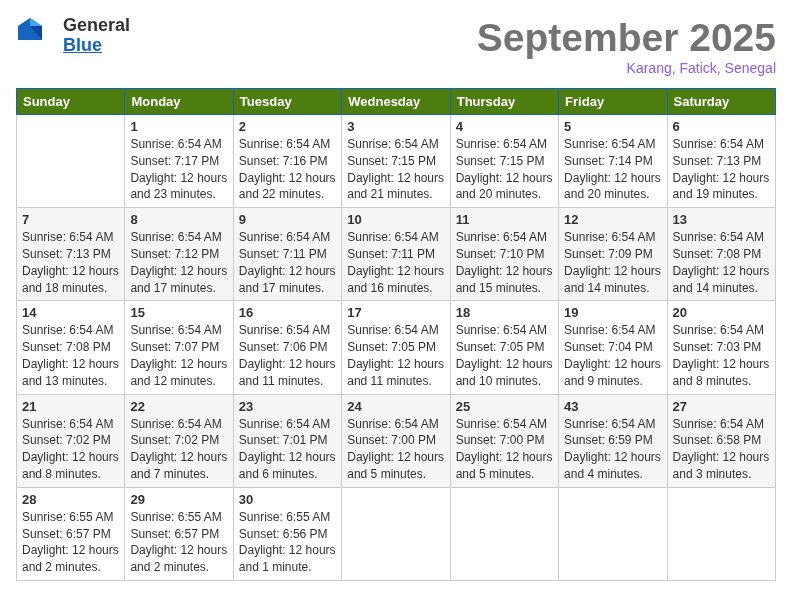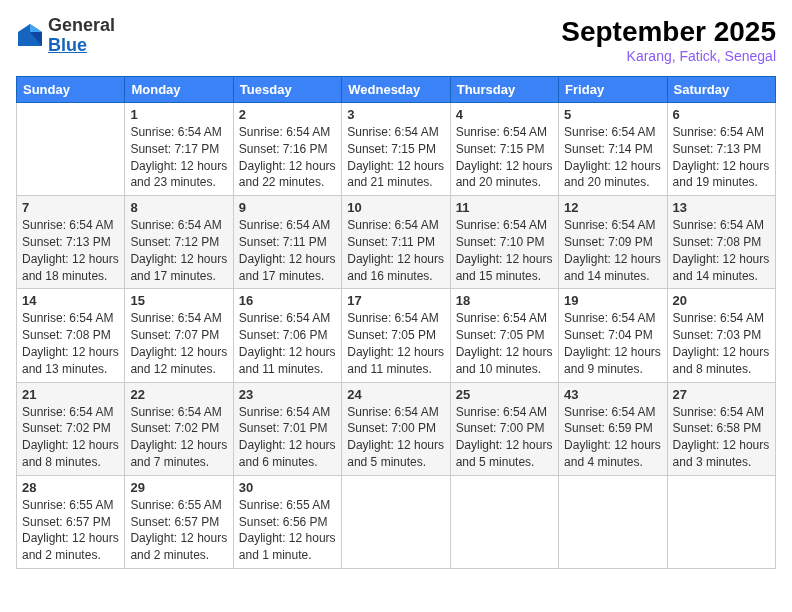--- a/index.html
+++ b/index.html
@@ -11,41 +11,40 @@
       padding: 16px;
     }
     .header {
       display: flex;
       justify-content: space-between;
       align-items: flex-start;
       margin-bottom: 12px;
     }
     .logo {
       display: flex;
-      align-items: center;
-      gap: 4px;
+      gap: 19px;
     }
     .logo-text {
       font-size: 18px;
       font-weight: bold;
       line-height: 1.1;
     }
     .logo-text .general { color: #333; }
     .logo-text .blue { color: #1565c0; text-decoration: underline; }
     .logo-icon {
       width: 28px;
       height: 28px;
     }
     .title-block {
       text-align: right;
     }
     .month-title {
-      font-size: 28px;
+      font-size: 39px;
       font-weight: bold;
-      color: #000000;
+      color: #737373;
     }
     .subtitle {
       font-size: 14px;
       color: #8b5cf6;
     }
     .calendar {
       width: 100%;
       border-collapse: collapse;
       border: 1px solid #ccc;
     }
@@ -75,21 +74,21 @@
     .day-info {
       font-size: 12px;
       color: #333;
       line-height: 1.4;
     }
     .empty-cell {
       background: #f9f9f9;
     }
     tr:nth-child(odd) td { background: #fff; }
     tr:nth-child(even) td { background: #f5f5f5; }
-    .calendar thead tr th { background: #3b82f6; }
+    .calendar thead tr th { background: #4d7c0f; }
   </style>
 </head>
 <body>
 
 <div class="header">
   <div class="logo">
     <svg class="logo-icon" viewBox="0 0 28 28">
       <polygon points="14,2 26,10 26,24 2,24 2,10" fill="#1565c0"></polygon>
       <polygon points="14,2 26,10 14,10" fill="#42a5f5"></polygon>
       <polygon points="14,10 26,10 26,24" fill="#0d47a1"></polygon>

